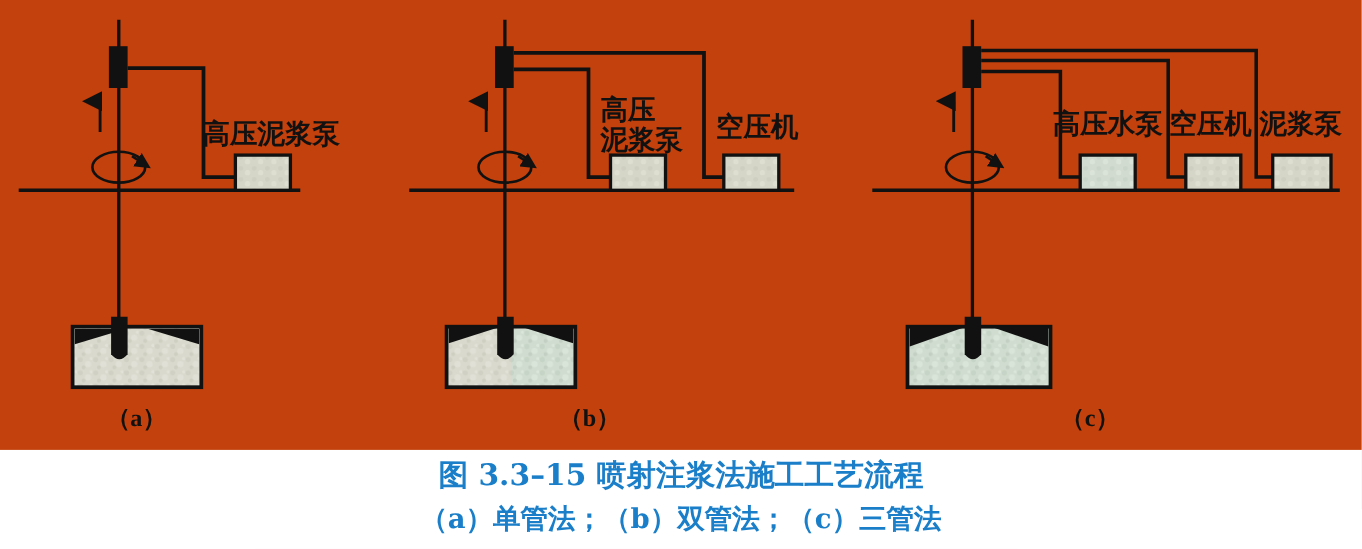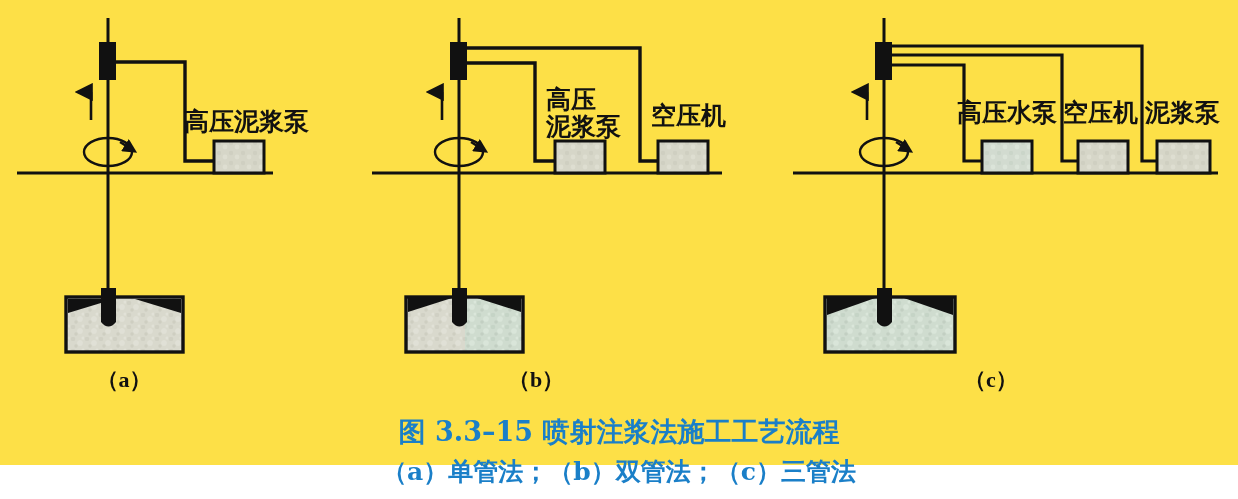--- a/index.html
+++ b/index.html
@@ -9,22 +9,22 @@
   }
   body {
     width: 1238px;
     height: 499px;
     font-family: "Liberation Serif", "DejaVu Serif", serif;
     overflow: hidden;
   }
   #figure-root {
     position: relative;
     width: 1238px;
-    height: 465px;
-    background: #fde047;
+    height: 409px;
+    background: #c2410c;
   }
   svg.diagram {
     position: absolute;
     left: 0;
     top: 0;
     width: 1238px;
     height: 499px;
     display: block;
   }
   .cn-label {

